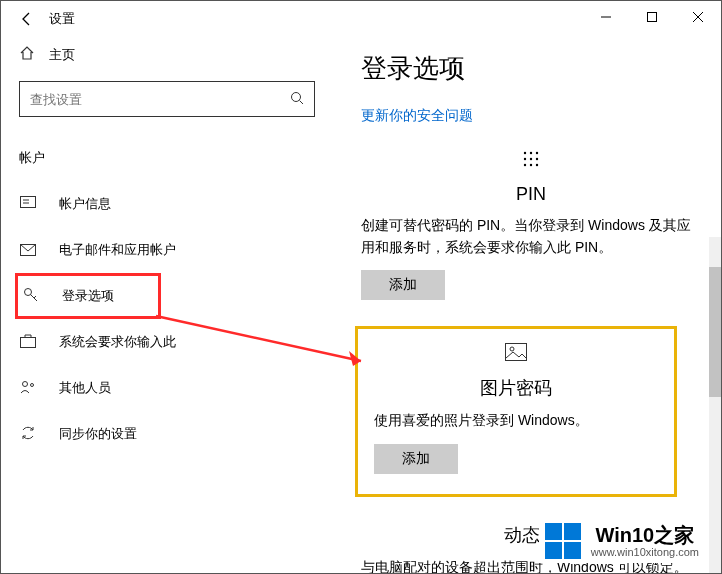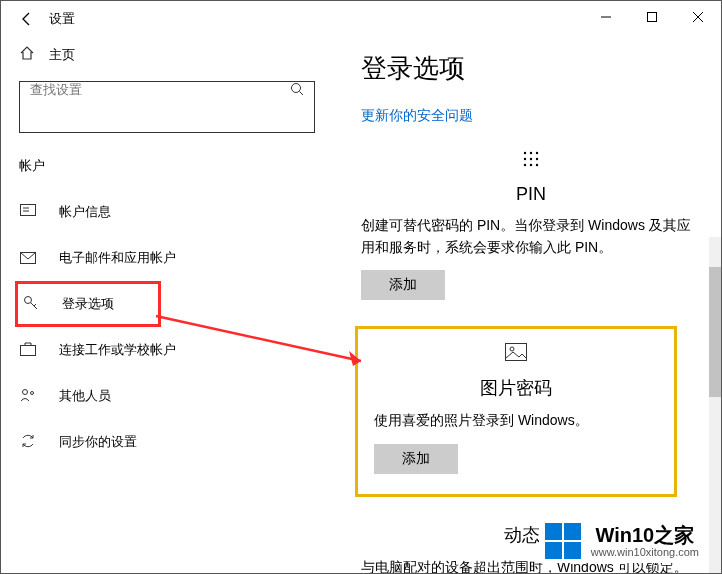--- a/index.html
+++ b/index.html
@@ -10,21 +10,21 @@
   .titlebar .title { margin-left: 8px; font-size: 13px; }
   .win-controls { position: absolute; right: 0; top: 0; display: flex; }
   .win-controls div { width: 46px; height: 32px; display: flex; align-items: center; justify-content: center; font-size: 14px; }
 
   .container { display: flex; height: calc(100% - 36px); }
   .sidebar { width: 332px; background: #fff; padding-left: 18px; padding-right: 18px; }
   .home-row { display: flex; align-items: center; gap: 12px; padding: 8px 0 16px 0; }
   .home-row .icon { width: 18px; font-size: 16px; }
   .home-row .label { font-size: 13px; }
 
-  .search-box { border: 1px solid #333; height: 52px; display: flex; align-items: flex-start; padding: 0 10px; margin-bottom: 24px; }
+  .search-box { border: 1px solid #333; height: 36px; display: flex; align-items: center; padding: 0 10px; margin-bottom: 32px; }
   .search-box input { border: none; outline: none; flex: 1; font-size: 13px; background: transparent; }
   .search-box .mag { font-size: 15px; color: #333; }
 
   .section-label { font-size: 13px; margin-bottom: 14px; }
 
   .nav { list-style: none; }
   .nav li { display: flex; align-items: center; gap: 22px; height: 46px; font-size: 13px; }
   .nav .icon { width: 18px; text-align: center; font-size: 15px; color: #333; }
 
   .nav li.highlight-red { border: 3px solid #ff2a2a; width: 146px; padding-left: 4px; margin-left: -4px; }
@@ -129,21 +129,21 @@
               <line x1="7.5" y1="7.5" x2="14" y2="14" stroke="#333"></line>
               <line x1="11" y1="11" x2="13" y2="9" stroke="#333"></line>
             </svg></span>
         <span>登录选项</span>
       </li>
       <li>
         <span class="icon"><svg width="16" height="14" viewBox="0 0 16 14">
               <rect x="0.5" y="3.5" width="15" height="10" stroke="#333" fill="none"></rect>
               <path d="M5 3.5 V1 H11 V3.5" stroke="#333" fill="none"></path>
             </svg></span>
-        <span>连接工作或学校帐户</span>
+        <span>系统会要求你输入此</span>
       </li>
       <li>
         <span class="icon"><svg width="16" height="14" viewBox="0 0 16 14">
               <circle cx="5" cy="4" r="2.5" stroke="#333" fill="none"></circle>
               <path d="M1 13 Q5 8 9 13" stroke="#333" fill="none"></path>
               <circle cx="12" cy="5" r="1.5" stroke="#333" fill="none"></circle>
             </svg></span>
         <span>其他人员</span>
       </li>
       <li>

